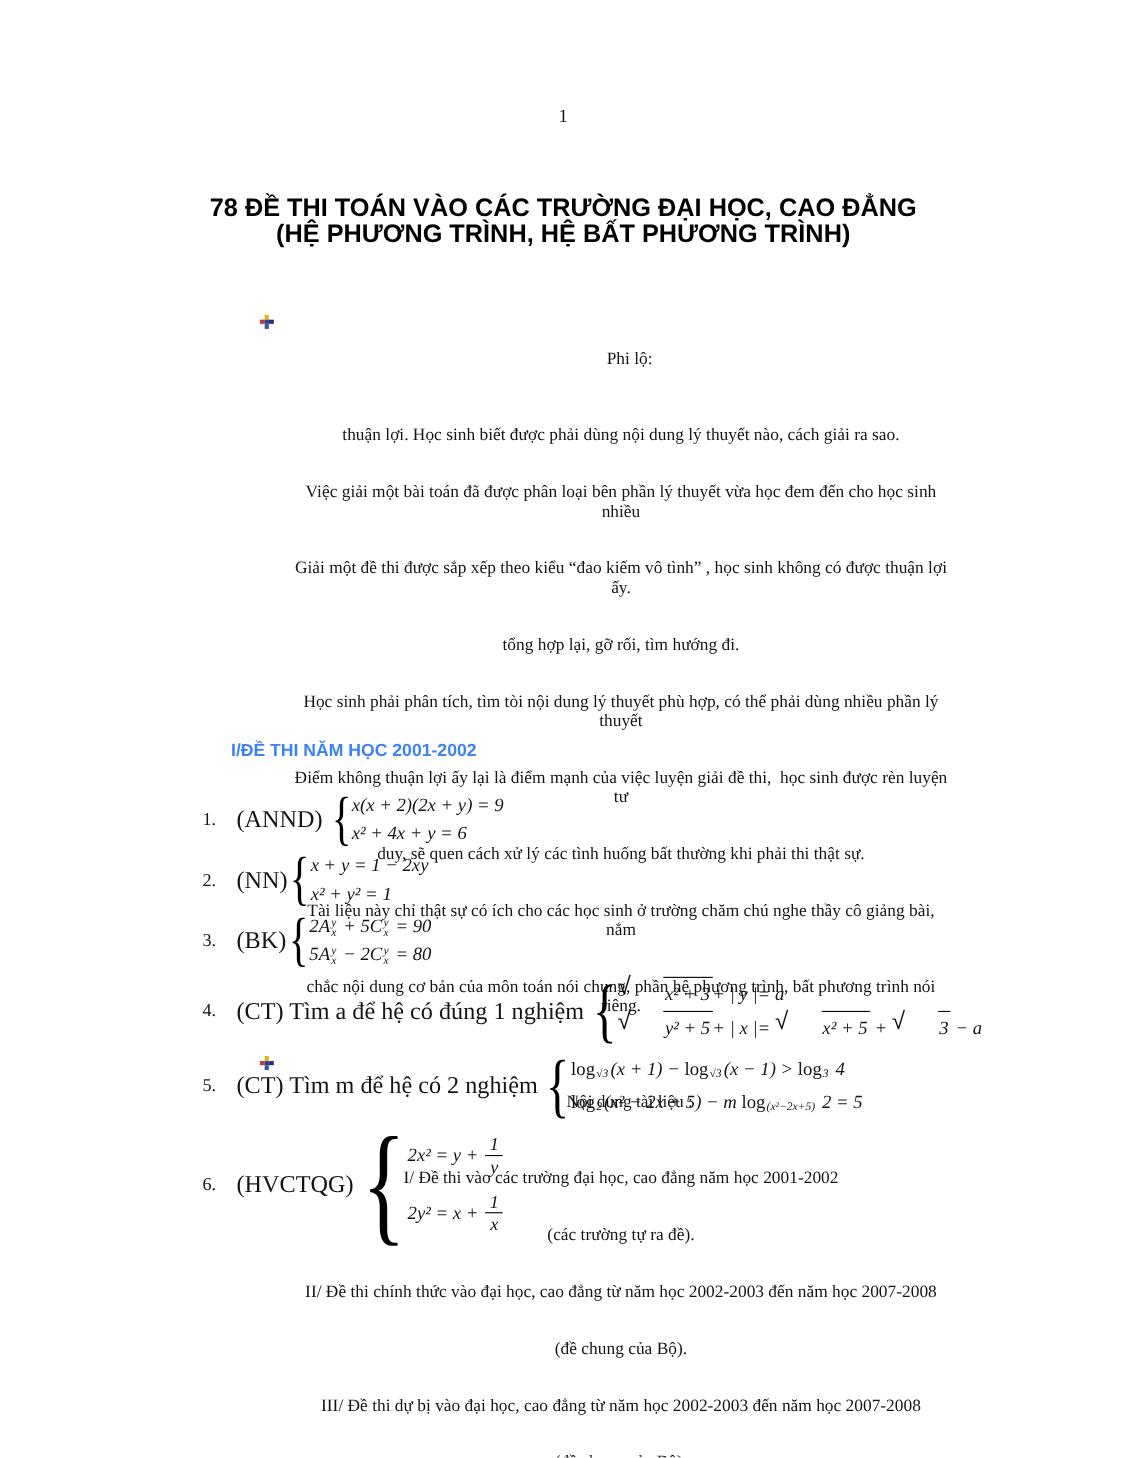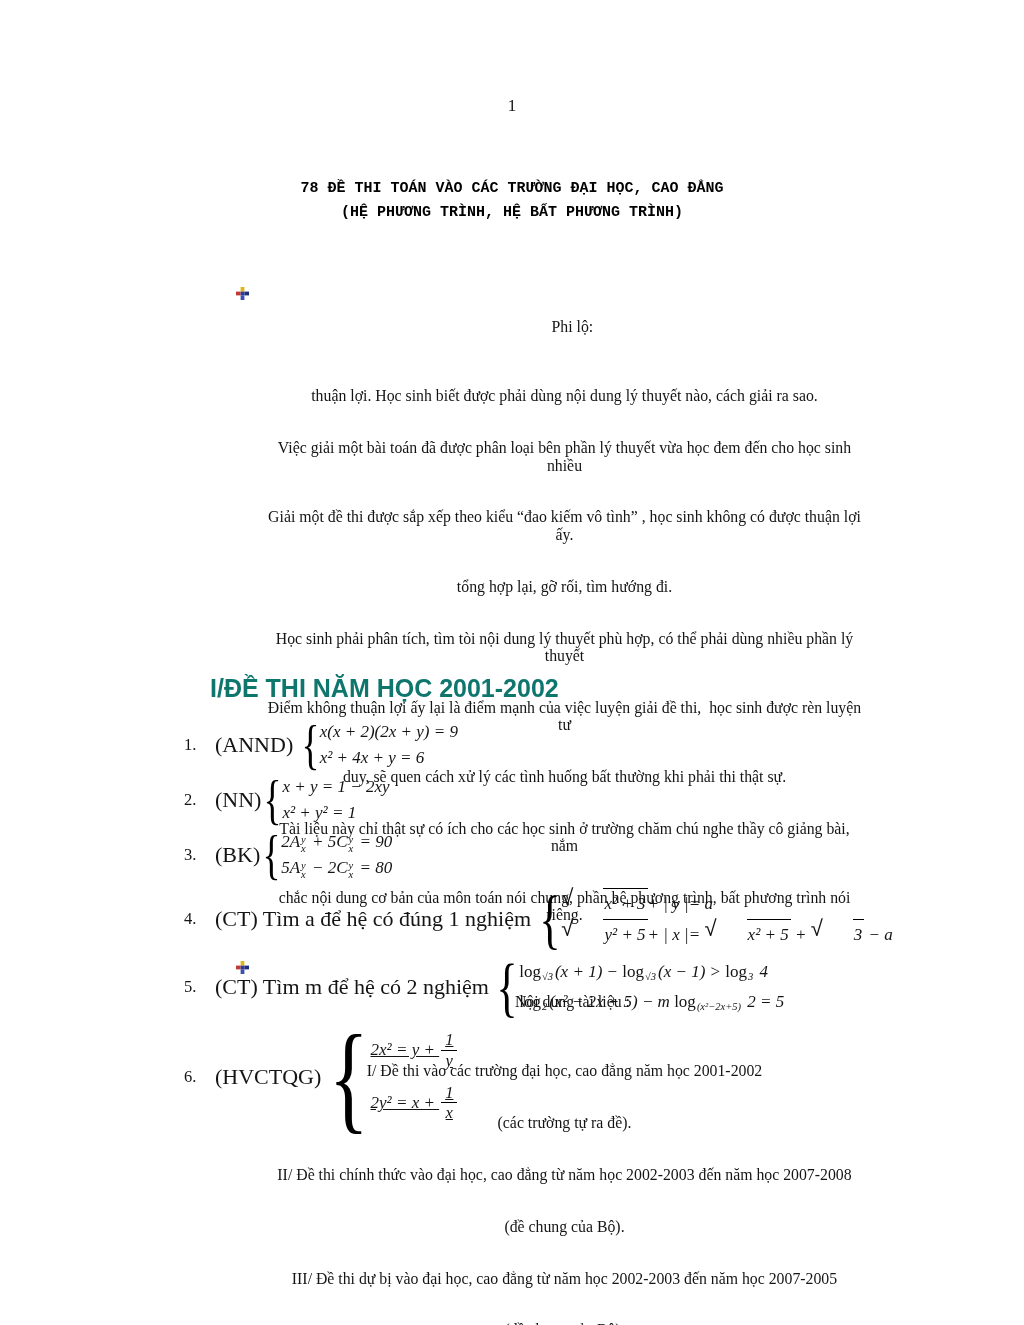--- a/index.html
+++ b/index.html
@@ -13,58 +13,58 @@
   }
 
   .page-num {
     position: absolute; top: 96px; left: 0; width: 100%;
     text-align: center; font-size: 17px;
   }
 
   .doc-title {
     position: absolute; top: 177px; left: 0; width: 100%;
     text-align: center;
-    font-family: Liberation Mono, monospace;
-    font-weight: bold; font-size: 15px; line-height: 23.5px;
+    font-family: Liberation Sans, sans-serif;
+    font-weight: bold; font-size: 23px; line-height: 23.5px;
     color: #000;
   }
 
   .content {
     position: absolute; top: 249px; left: 265px; width: 599px;
     font-size: 15.8px; line-height: 17.3px;
     white-space: pre-wrap;
   }
   .line { position: relative; text-align: center; }
   .line.center { text-align: center; }
   .bullet-icon { position: absolute; left: -29px; top: 2px; width: 13px; height: 13px; }
 
   .section-heading {
     position: absolute; top: 674px; left: 210px;
     font-family: "Liberation Sans", sans-serif;
-    font-weight: bold; font-size: 25px; color: #0f766e;
+    font-weight: bold; font-size: 16px; color: #3b82f6;
   }
 
   .problems { position: absolute; top: 719px; left: 184px; width: 760px; }
   .problem { display: flex; align-items: center; margin-bottom: 3px; }
   .problem.gap-md { margin-bottom: 7px; }
   .p-num  { width: 31px; flex: none; font-size: 16.5px; }
   .p-label{ flex: none; font-size: 22px; margin-right: 4px; white-space: pre; }
 
   .brace {
     font-family: "Liberation Serif", serif; font-weight: 400; color: #000;
     flex: none; transform: scale(0.72, 1.04); transform-origin: center;
   }
   .b2 { font-size: 52px; line-height: 50px; margin: 0 -3px 0 -5px; }
   .b4 { font-size: 62px; line-height: 60px; margin: 0 -3px 0 -6px; }
   .b6 { font-size: 116px; line-height: 104px; margin: 0 -6px 0 -10px; }
 
   .eqs { display: flex; flex-direction: column; font-style: italic; font-size: 17px; }
   .eqs.g1 > .eq { line-height: 26px; }
   .eqs.g4 > .eq { line-height: 30px; }
-  .eqs.g6 > .eq { margin: 6px 0; text-decoration: underline; }
+  .eqs.g6 > .eq { margin: 6px 0; }
   .eq { display: flex; align-items: center; }
   .eq > span { white-space: pre; }
 
   
   .ss { display: inline-flex; flex-direction: column; align-items: flex-start;
         font-size: 10.5px; line-height: 9.5px; margin: 0 2px 0 1px;
         transform: translateY(1.5px); }
 
   
   .sqrt { display: inline-flex; align-items: flex-start; }
@@ -121,21 +121,21 @@
           <rect x="8.4" y="4.6" width="4.6" height="3.8" fill="#1f2e7d"></rect>
           <rect x="4.6" y="8.4" width="3.8" height="4.6" fill="#3c50ae"></rect>
           <rect x="4.6" y="4.6" width="3.8" height="3.8" fill="#2b3c97"></rect>
         </svg></span>
     <span>Nội dung tài liệu :</span>
   </div>
   <div class="line">I/ Đề thi vào các trường đại học, cao đẳng năm học 2001-2002</div>
   <div class="line center">(các trường tự ra đề).</div>
   <div class="line">II/ Đề thi chính thức vào đại học, cao đẳng từ năm học 2002-2003 đến năm học 2007-2008</div>
   <div class="line center">(đề chung của Bộ).</div>
-  <div class="line">III/ Đề thi dự bị vào đại học, cao đẳng từ năm học 2002-2003 đến năm học 2007-2005</div>
+  <div class="line">III/ Đề thi dự bị vào đại học, cao đẳng từ năm học 2002-2003 đến năm học 2007-2008</div>
   <div class="line center">(đề chung của Bộ).</div>
   
   
   
   
   
   
 </div>
 
 <div class="section-heading">I/ĐỀ THI NĂM HỌC 2001-2002</div>

